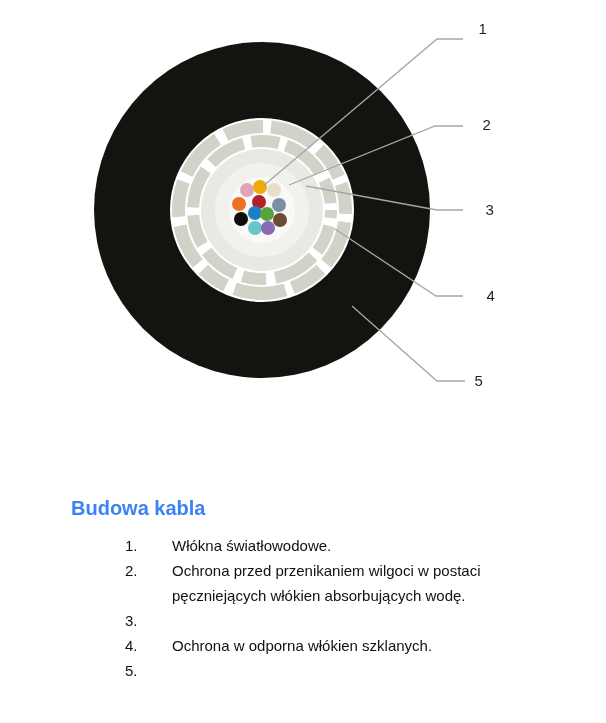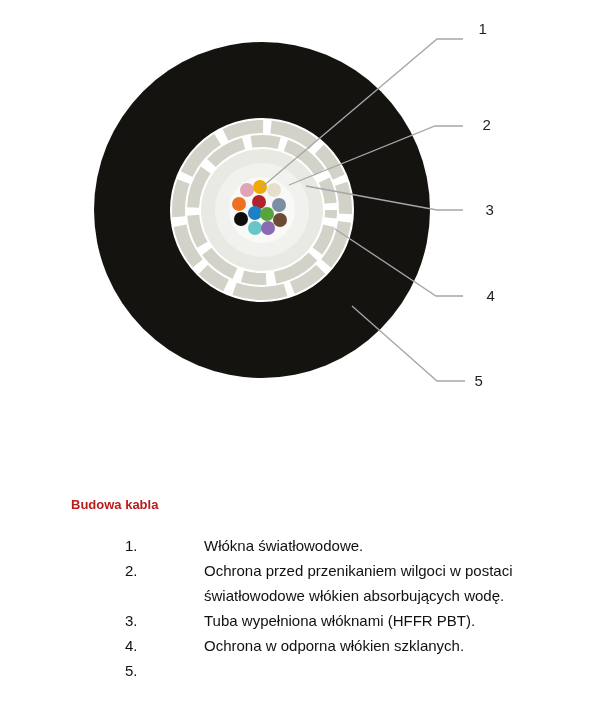--- a/index.html
+++ b/index.html
@@ -30,36 +30,36 @@
   .callout-1 { left: 483px; top: 28px; }
   .callout-2 { left: 487px; top: 124px; }
   .callout-3 { left: 490px; top: 209px; }
   .callout-4 { left: 491px; top: 295px; }
   .callout-5 { left: 479px; top: 380px; }
 
   .legend-heading {
     position: absolute;
     left: 71px;
     top: 497px;
-    font-size: 13px;
+    font-size: 20px;
     font-weight: bold;
-    color: #b91c1c;
+    color: #3b82f6;
   }
   .legend-list {
     position: absolute;
     left: 125px;
     top: 533px;
     width: 410px;
     font-size: 15px;
     line-height: 25px;
     color: #111111;
   }
   .legend-row { display: flex; }
   .legend-num { flex: 0 0 47px; width: 47px; }
-  .legend-text { width: 345px; margin-left: 32px; }
+  .legend-text { width: 345px; }
 </style>
 </head>
 <body>
 
 <div class="stage">
 
   <svg class="diagram-svg" width="606" height="450" viewBox="0 0 606 450">
 
     <circle cx="262" cy="210" r="168" fill="#151310"></circle>
 
@@ -106,25 +106,24 @@
 
   <div class="legend-heading">Budowa kabla</div>
 
   <div class="legend-list">
     <div class="legend-row">
       <div class="legend-num">1.</div>
       <div class="legend-text">Włókna światłowodowe.</div>
     </div>
     <div class="legend-row">
       <div class="legend-num">2.</div>
-      <div class="legend-text">Ochrona przed przenikaniem wilgoci w postaci światłowodowe włókien absorbujących wodę.</div>
+      <div class="legend-text">Ochrona przed przenikaniem wilgoci w postaci pęczniejących włókien absorbujących wodę.</div>
     </div>
     <div class="legend-row">
       <div class="legend-num">3.</div>
-      <div class="legend-text">Tuba wypełniona włóknami (HFFR PBT).</div>
     </div>
     <div class="legend-row">
       <div class="legend-num">4.</div>
       <div class="legend-text">Ochrona w odporna włókien szklanych.</div>
     </div>
     <div class="legend-row">
       <div class="legend-num">5.</div>
     </div>
   </div>
 

